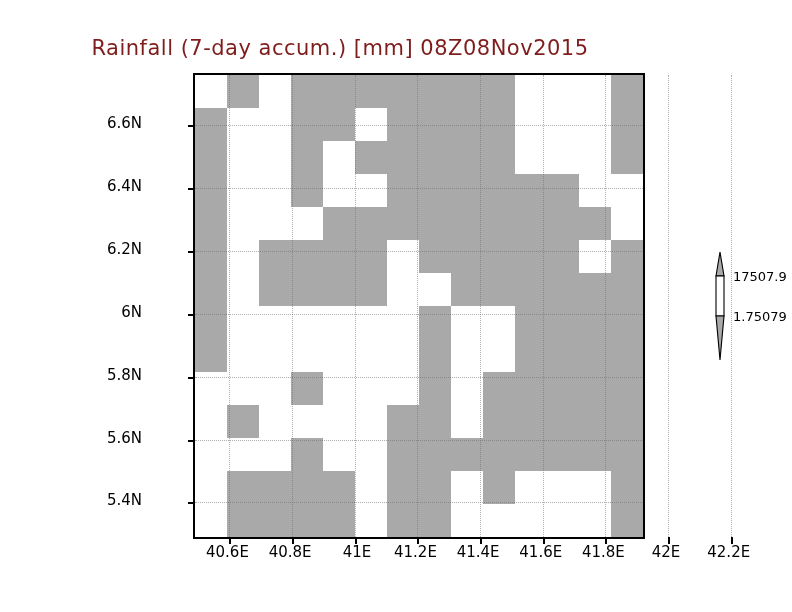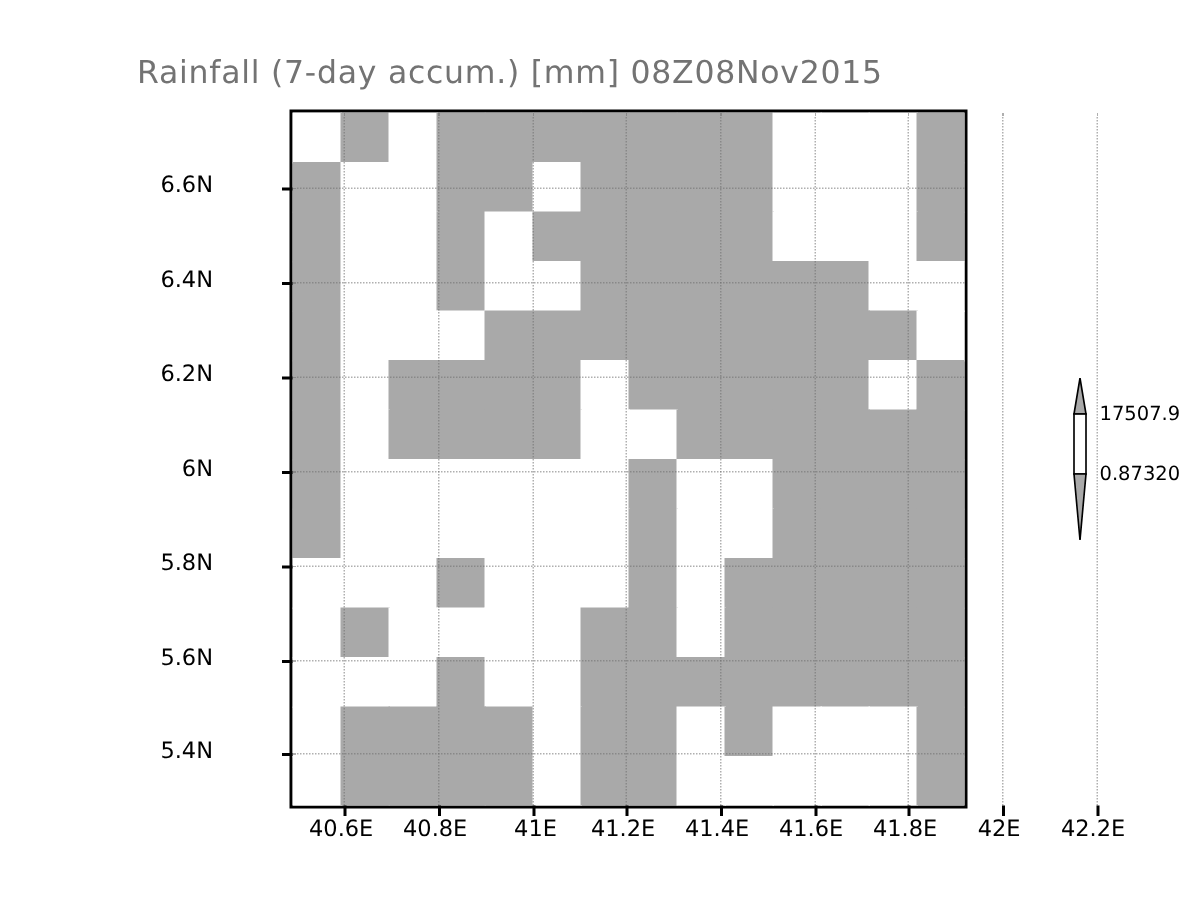--- a/index.html
+++ b/index.html
@@ -20,21 +20,21 @@
   
   #plot-title {
     position: absolute;
     left: 0;
     top: 36px;
     width: 680px;
     text-align: center;
     font-family: "DejaVu Sans", sans-serif;
     font-size: 21px;
     letter-spacing: 0.5px;
-    color: #737373;
+    color: #7f1d1d;
     white-space: nowrap;
   }
 
   
   #plot-area {
     position: absolute;
     left: 193px;
     top: 73px;
     width: 448px;
     height: 462px;
@@ -413,14 +413,14 @@
 <div id="colorbar">
   <svg width="30" height="108" viewBox="0 0 30 108">
 
     <polygon points="11,24 15,0 19,24" fill="#a9a9a9" stroke="#000000" stroke-width="1.1"></polygon>
 
     <rect x="11" y="24" width="8" height="40" fill="#ffffff" stroke="#000000" stroke-width="1.1"></rect>
 
     <polygon points="11,64 19,64 15,108" fill="#a9a9a9" stroke="#000000" stroke-width="1.1"></polygon>
   </svg>
   <div class="cbar-label" style="top:17px">17507.9</div>
-  <div class="cbar-label" style="top:57px">0.87320</div>
+  <div class="cbar-label" style="top:57px">1.75079</div>
 </div>
 
 </body></html>

